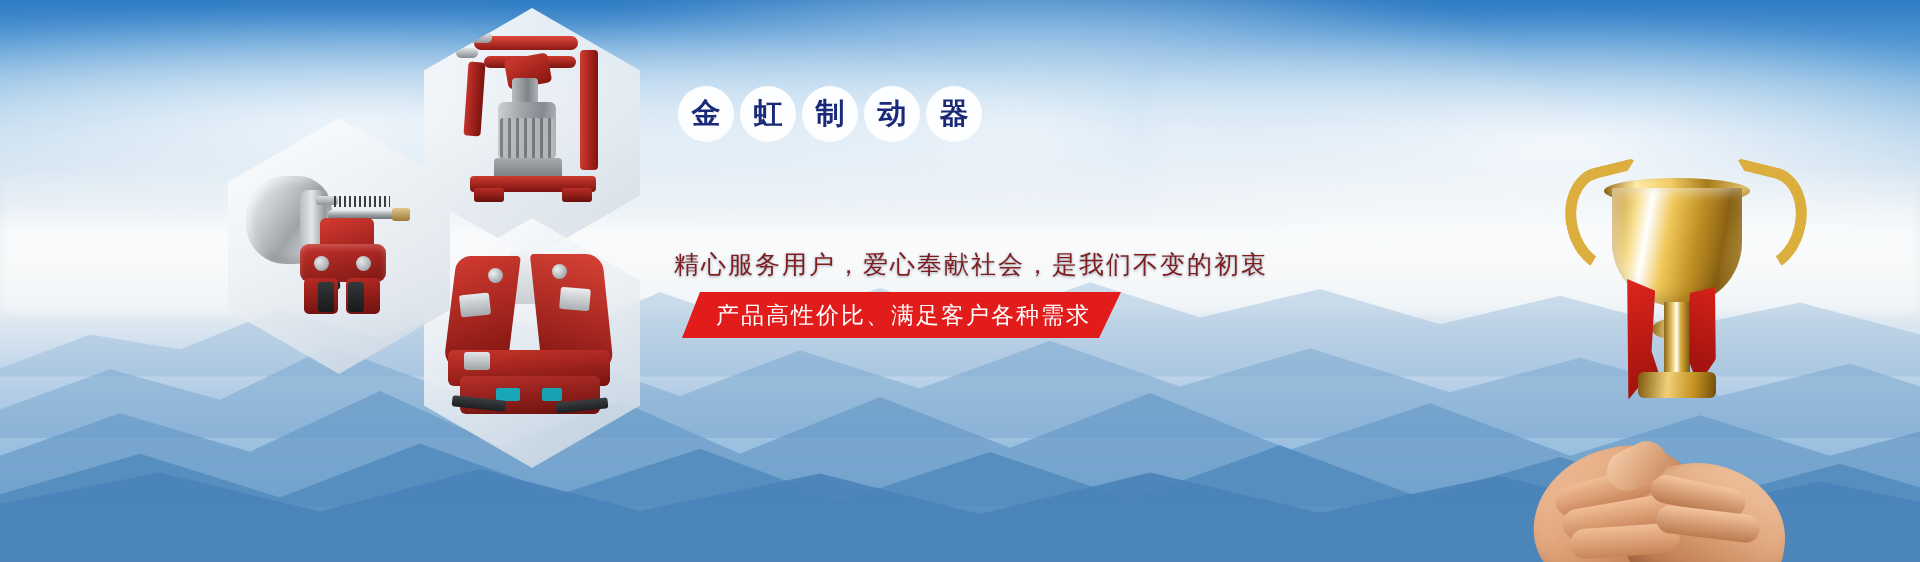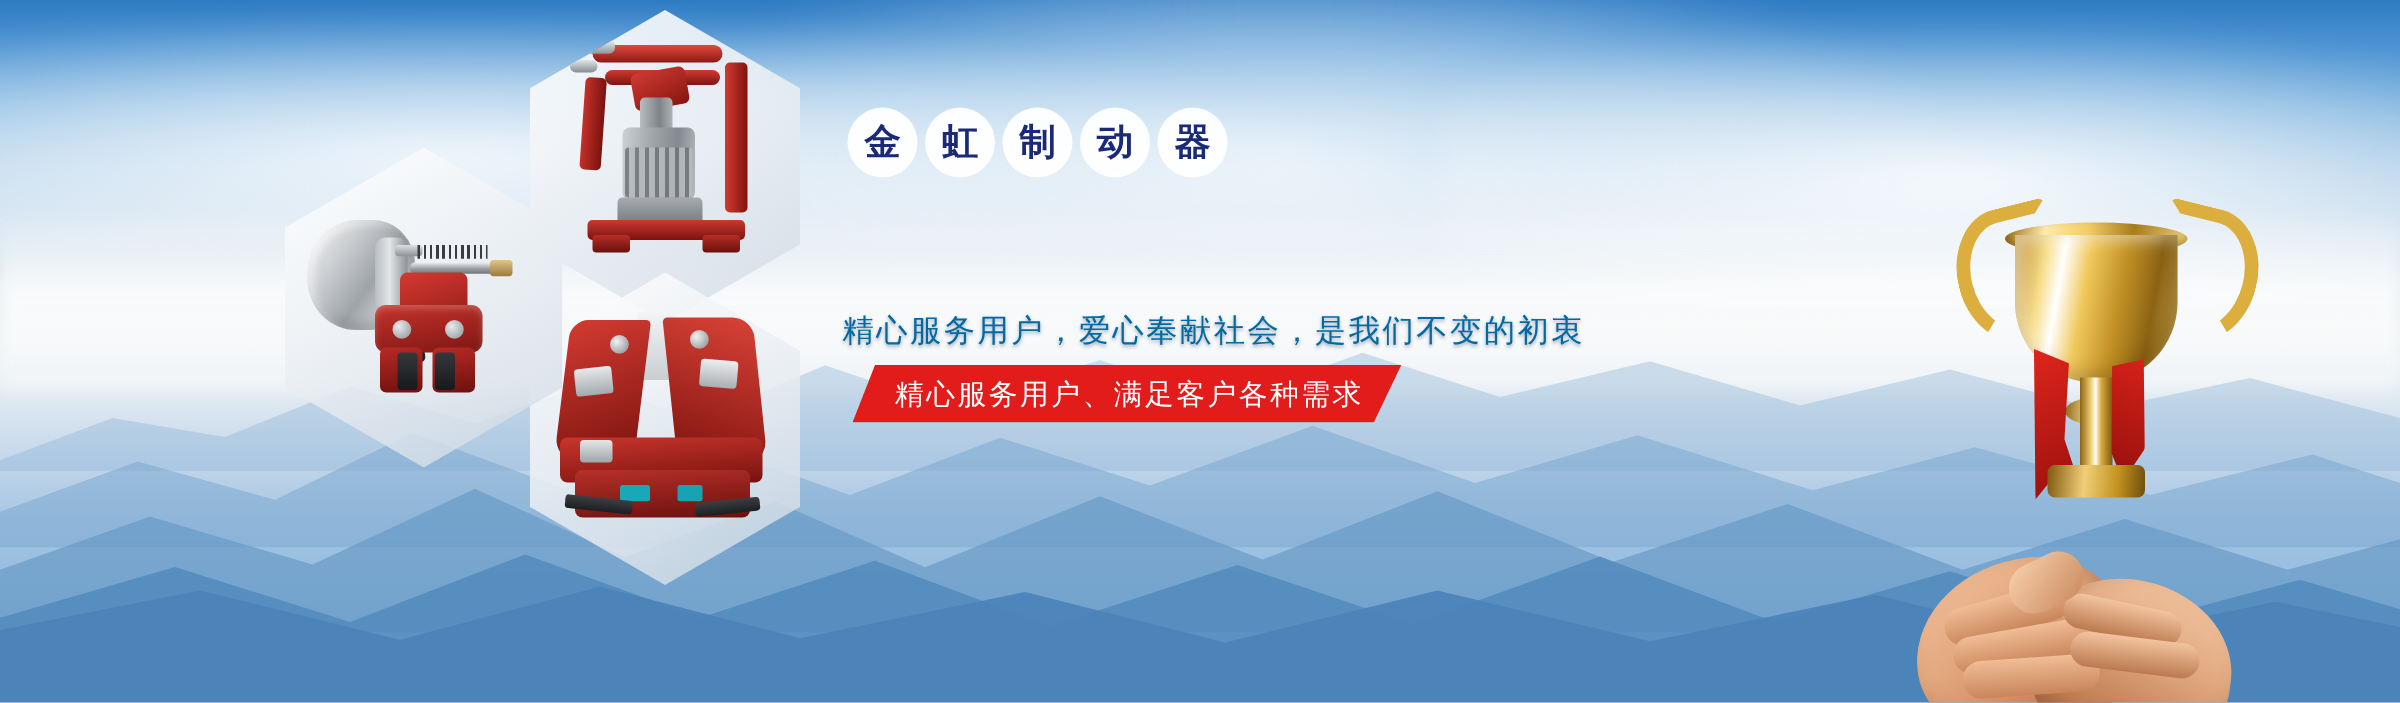--- a/index.html
+++ b/index.html
@@ -159,21 +159,21 @@
     letter-spacing:1px;
     color:#f5a623;
     -webkit-text-stroke:2px #ffffff;
     paint-order:stroke fill;
     text-shadow:0 2px 3px rgba(60,70,90,.22);
     white-space:nowrap;
   }
 
   .subline{
     position:absolute;left:14px;top:248px;width:600px;
-    font-size:25px;color:#0369a1;letter-spacing:2px;
+    font-size:25px;color:#7f1d1d;letter-spacing:2px;
     text-shadow:0 1px 3px rgba(30,60,100,.45);
     white-space:nowrap;
   }
 
   .redbanner{
     position:absolute;left:22px;top:292px;
     height:46px;padding:0 30px 0 34px;
     display:flex;align-items:center;
     background:#e21b1b;
     clip-path:polygon(18px 0,100% 0,calc(100% - 22px) 100%,0 100%);
@@ -361,21 +361,21 @@
       <span class="brandchip">金</span>
       <span class="brandchip">虹</span>
       <span class="brandchip">制</span>
       <span class="brandchip">动</span>
       <span class="brandchip">器</span>
     </div>
 
 
     <div class="subline">精心服务用户，爱心奉献社会，是我们不变的初衷</div>
 
-    <div class="redbanner">精心服务用户、满足客户各种需求</div>
+    <div class="redbanner">产品高性价比、满足客户各种需求</div>
   </div>
 
   <div class="trophyzone">
     <div class="trophy">
       <div class="handleL"></div>
       <div class="handleR"></div>
       <div class="cuplip"></div>
       <div class="cupbowl"></div>
       <div class="knob"></div>
       <div class="stem"></div>

